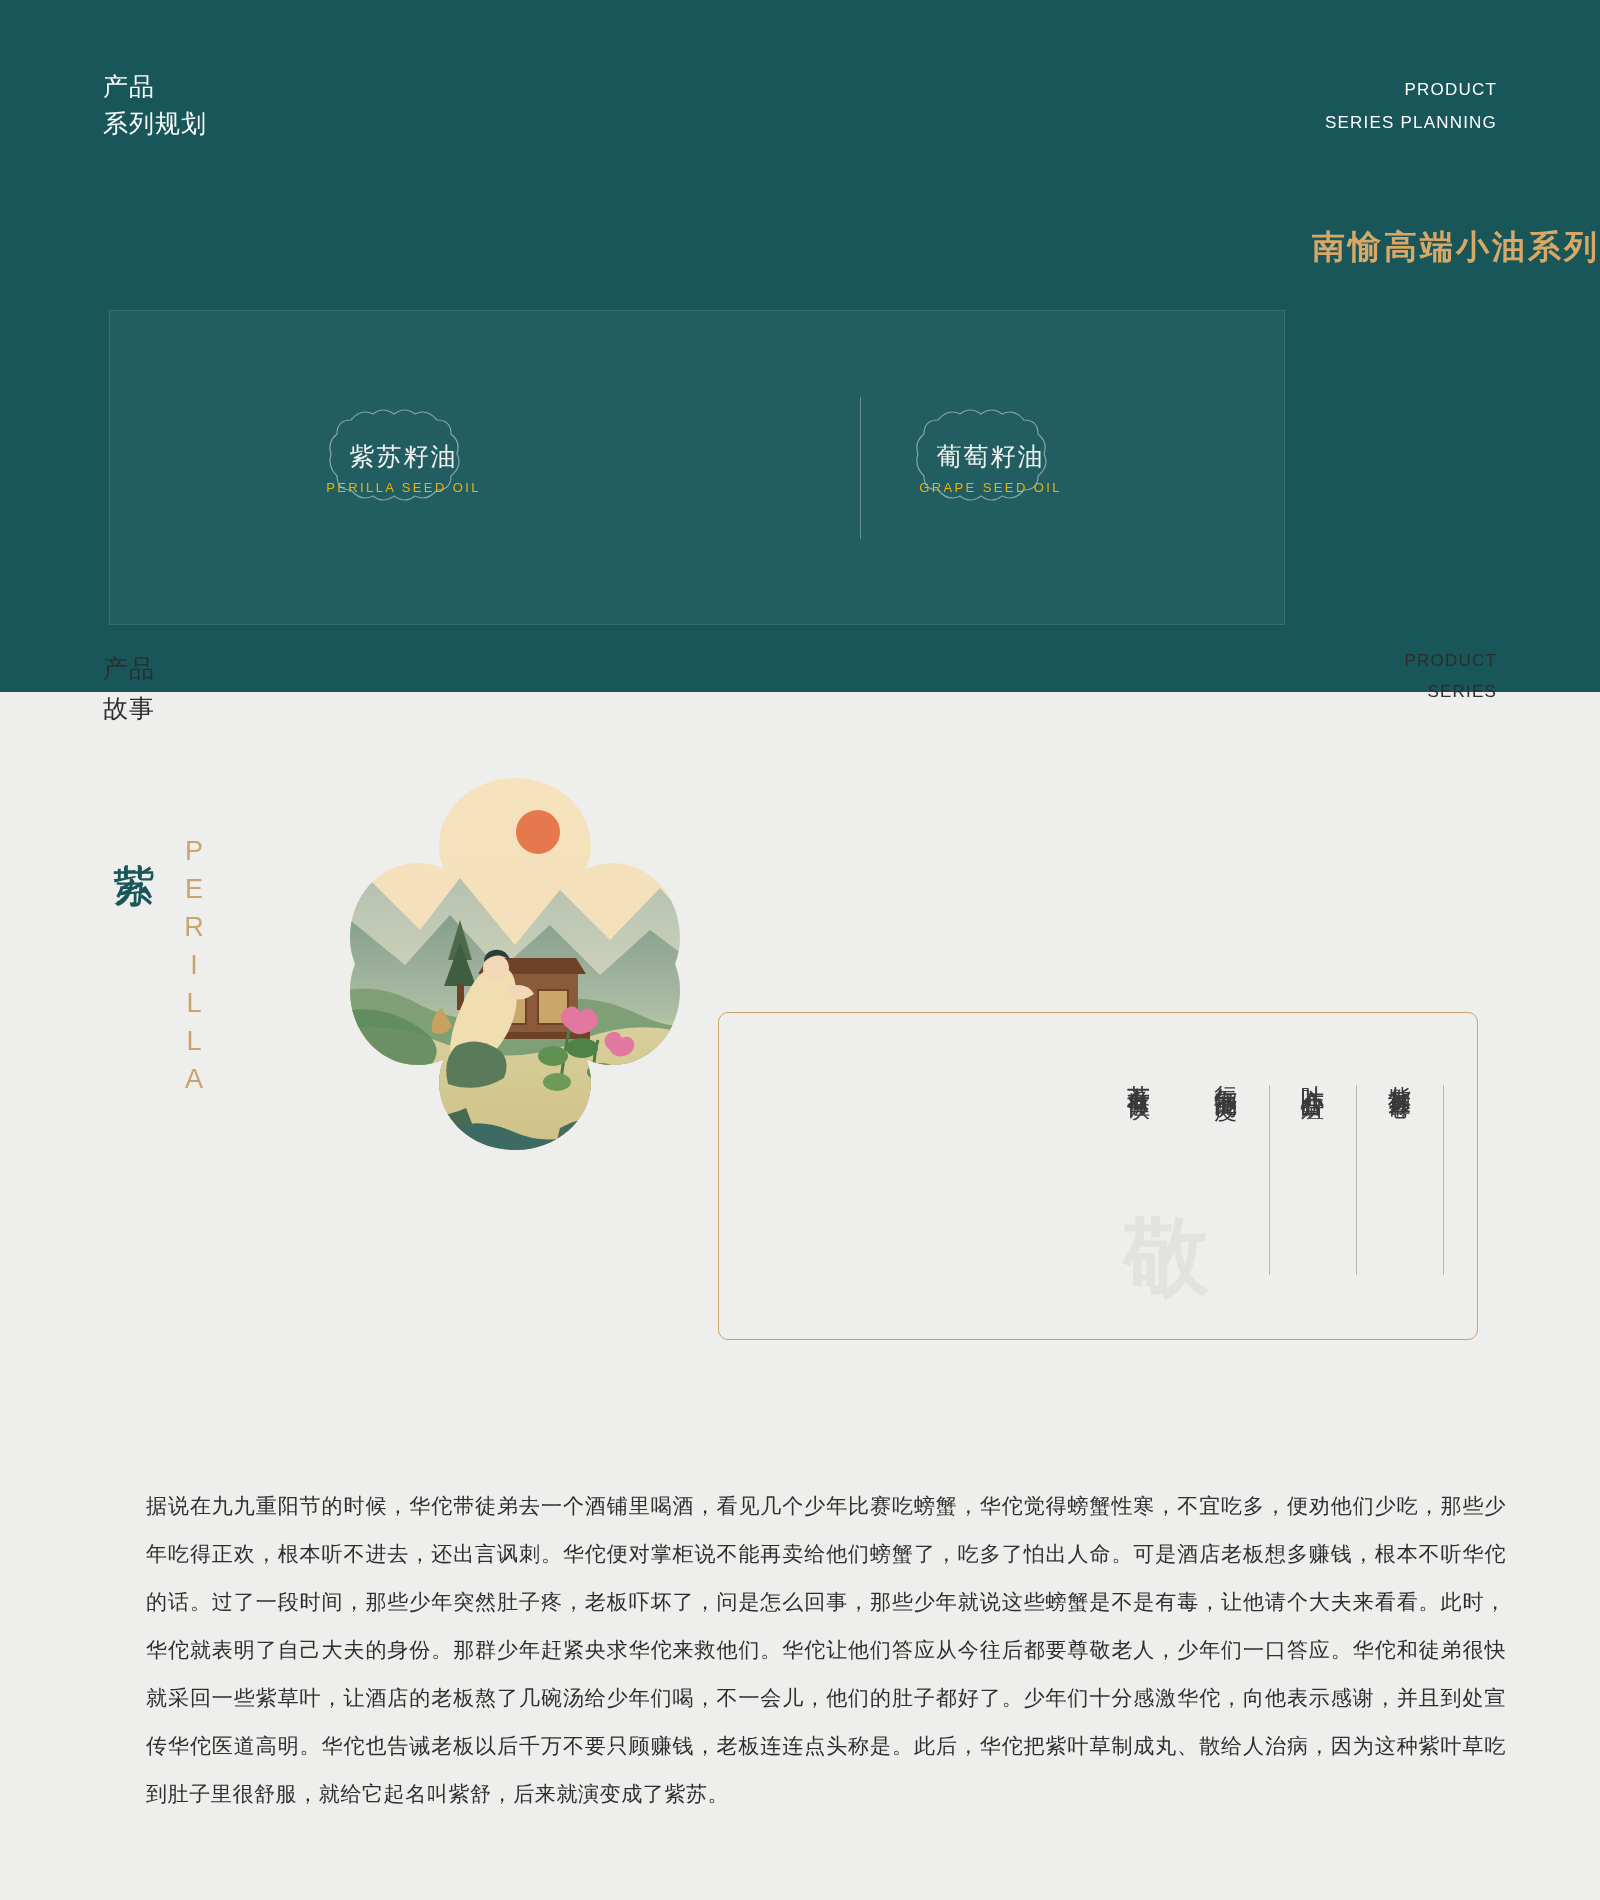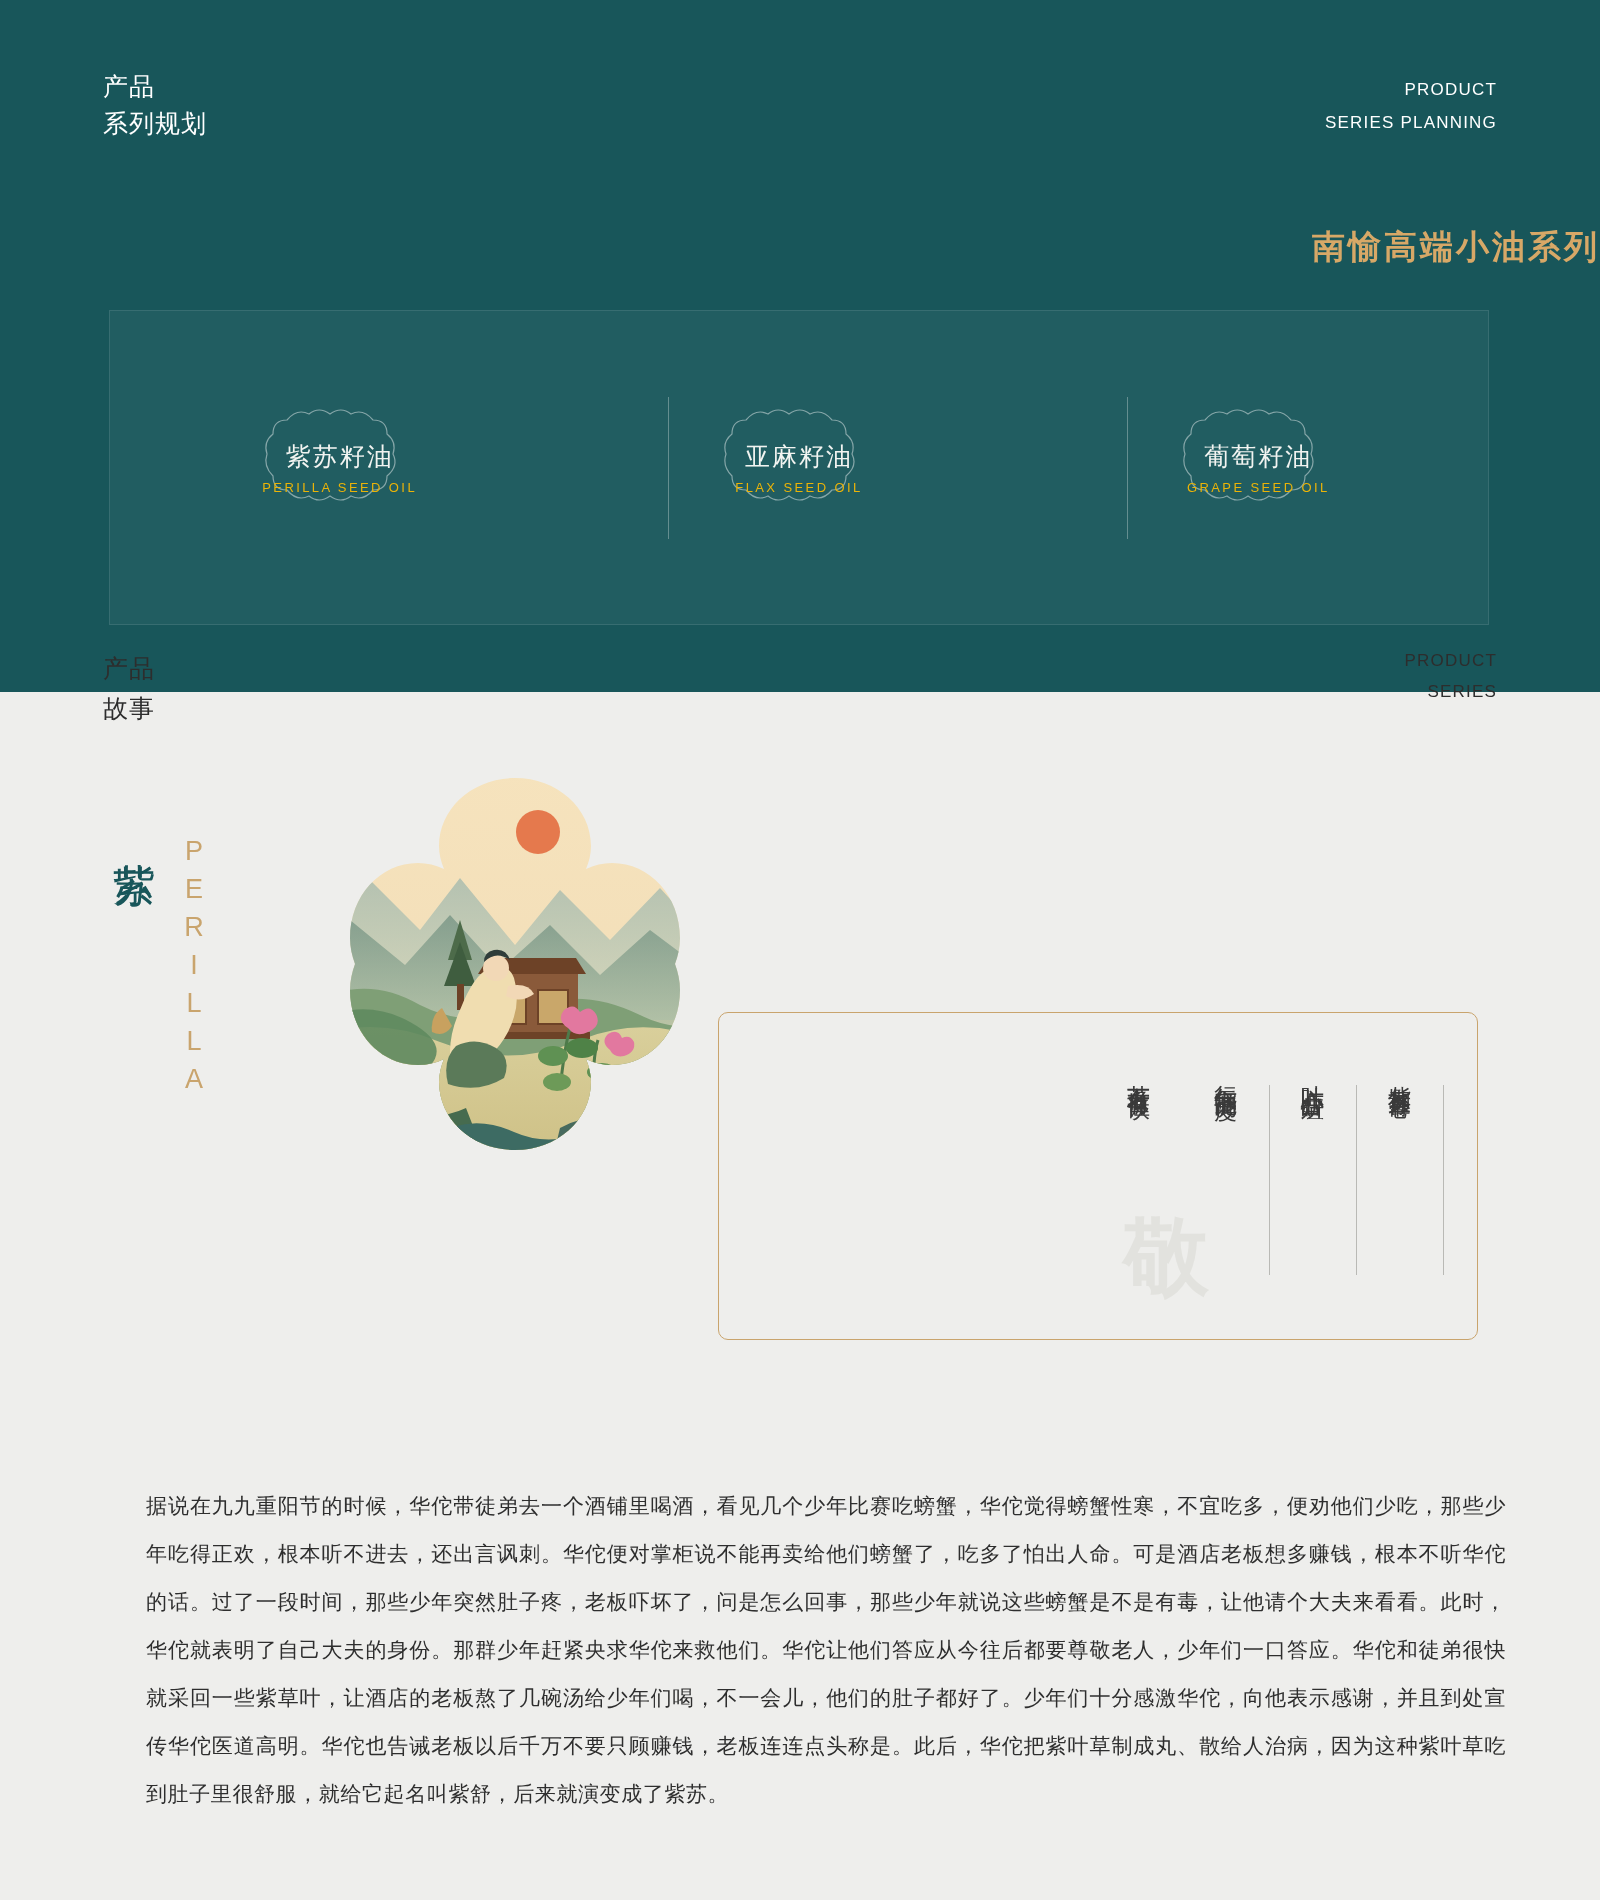--- a/index.html
+++ b/index.html
@@ -44,21 +44,21 @@
     width: 1600px;
     text-align: right;
     color: #d7a867;
     font-size: 33px;
     letter-spacing: 3px;
     font-weight: 700;
   }
   .series-box {
     position: absolute;
     left: 109px; top: 310px;
-    width: 1380px; height: 315px;
+    width: 1176px; height: 315px;
     background: rgba(255,255,255,0.045);
     border: 1px solid rgba(255,255,255,0.10);
     display: flex;
     align-items: center;
     justify-content: space-around;
   }
   .series-item {
     position: relative;
     width: 258px; height: 190px;
     display: flex;
@@ -239,29 +239,20 @@
       <div class="series-item">
         <div class="badge">
           <svg width="190" height="140" viewBox="0 0 190 140">
             <path d="M28 36 q0-14 14-14 q10-12 22-6 q10-8 21 0 q11-8 21 0 q12-6 22 6 q14 0 14 14 q10 8 6 20 q6 12 -6 22 q0 14 -14 14 q-10 12 -22 6 q-10 8 -21 0 q-11 8 -21 0 q-12 6 -22 -6 q-14 0 -14 -14 q-10 -10 -6 -22 q-4 -12 6 -20 Z" fill="none" stroke="rgba(255,255,255,0.45)" stroke-width="1.2"></path>
           </svg>
           <div class="cn">紫苏籽油</div>
           <div class="en">PERILLA SEED OIL</div>
         </div>
       </div>
 
-      <div class="series-item">
-        <div class="badge">
-          <svg width="190" height="140" viewBox="0 0 190 140">
-            <path d="M28 36 q0-14 14-14 q10-12 22-6 q10-8 21 0 q11-8 21 0 q12-6 22 6 q14 0 14 14 q10 8 6 20 q6 12 -6 22 q0 14 -14 14 q-10 12 -22 6 q-10 8 -21 0 q-11 8 -21 0 q-12 6 -22 -6 q-14 0 -14 -14 q-10 -10 -6 -22 q-4 -12 6 -20 Z" fill="none" stroke="rgba(255,255,255,0.45)" stroke-width="1.2"></path>
-          </svg>
-          <div class="cn">亚麻籽油</div>
-          <div class="en">FLAX SEED OIL</div>
-        </div>
-      </div>
 
 
       <div class="series-item">
         <div class="badge">
           <svg width="190" height="140" viewBox="0 0 190 140">
             <path d="M28 36 q0-14 14-14 q10-12 22-6 q10-8 21 0 q11-8 21 0 q12-6 22 6 q14 0 14 14 q10 8 6 20 q6 12 -6 22 q0 14 -14 14 q-10 12 -22 6 q-10 8 -21 0 q-11 8 -21 0 q-12 6 -22 -6 q-14 0 -14 -14 q-10 -10 -6 -22 q-4 -12 6 -20 Z" fill="none" stroke="rgba(255,255,255,0.45)" stroke-width="1.2"></path>
           </svg>
           <div class="cn">葡萄籽油</div>
           <div class="en">GRAPE SEED OIL</div>
         </div>

